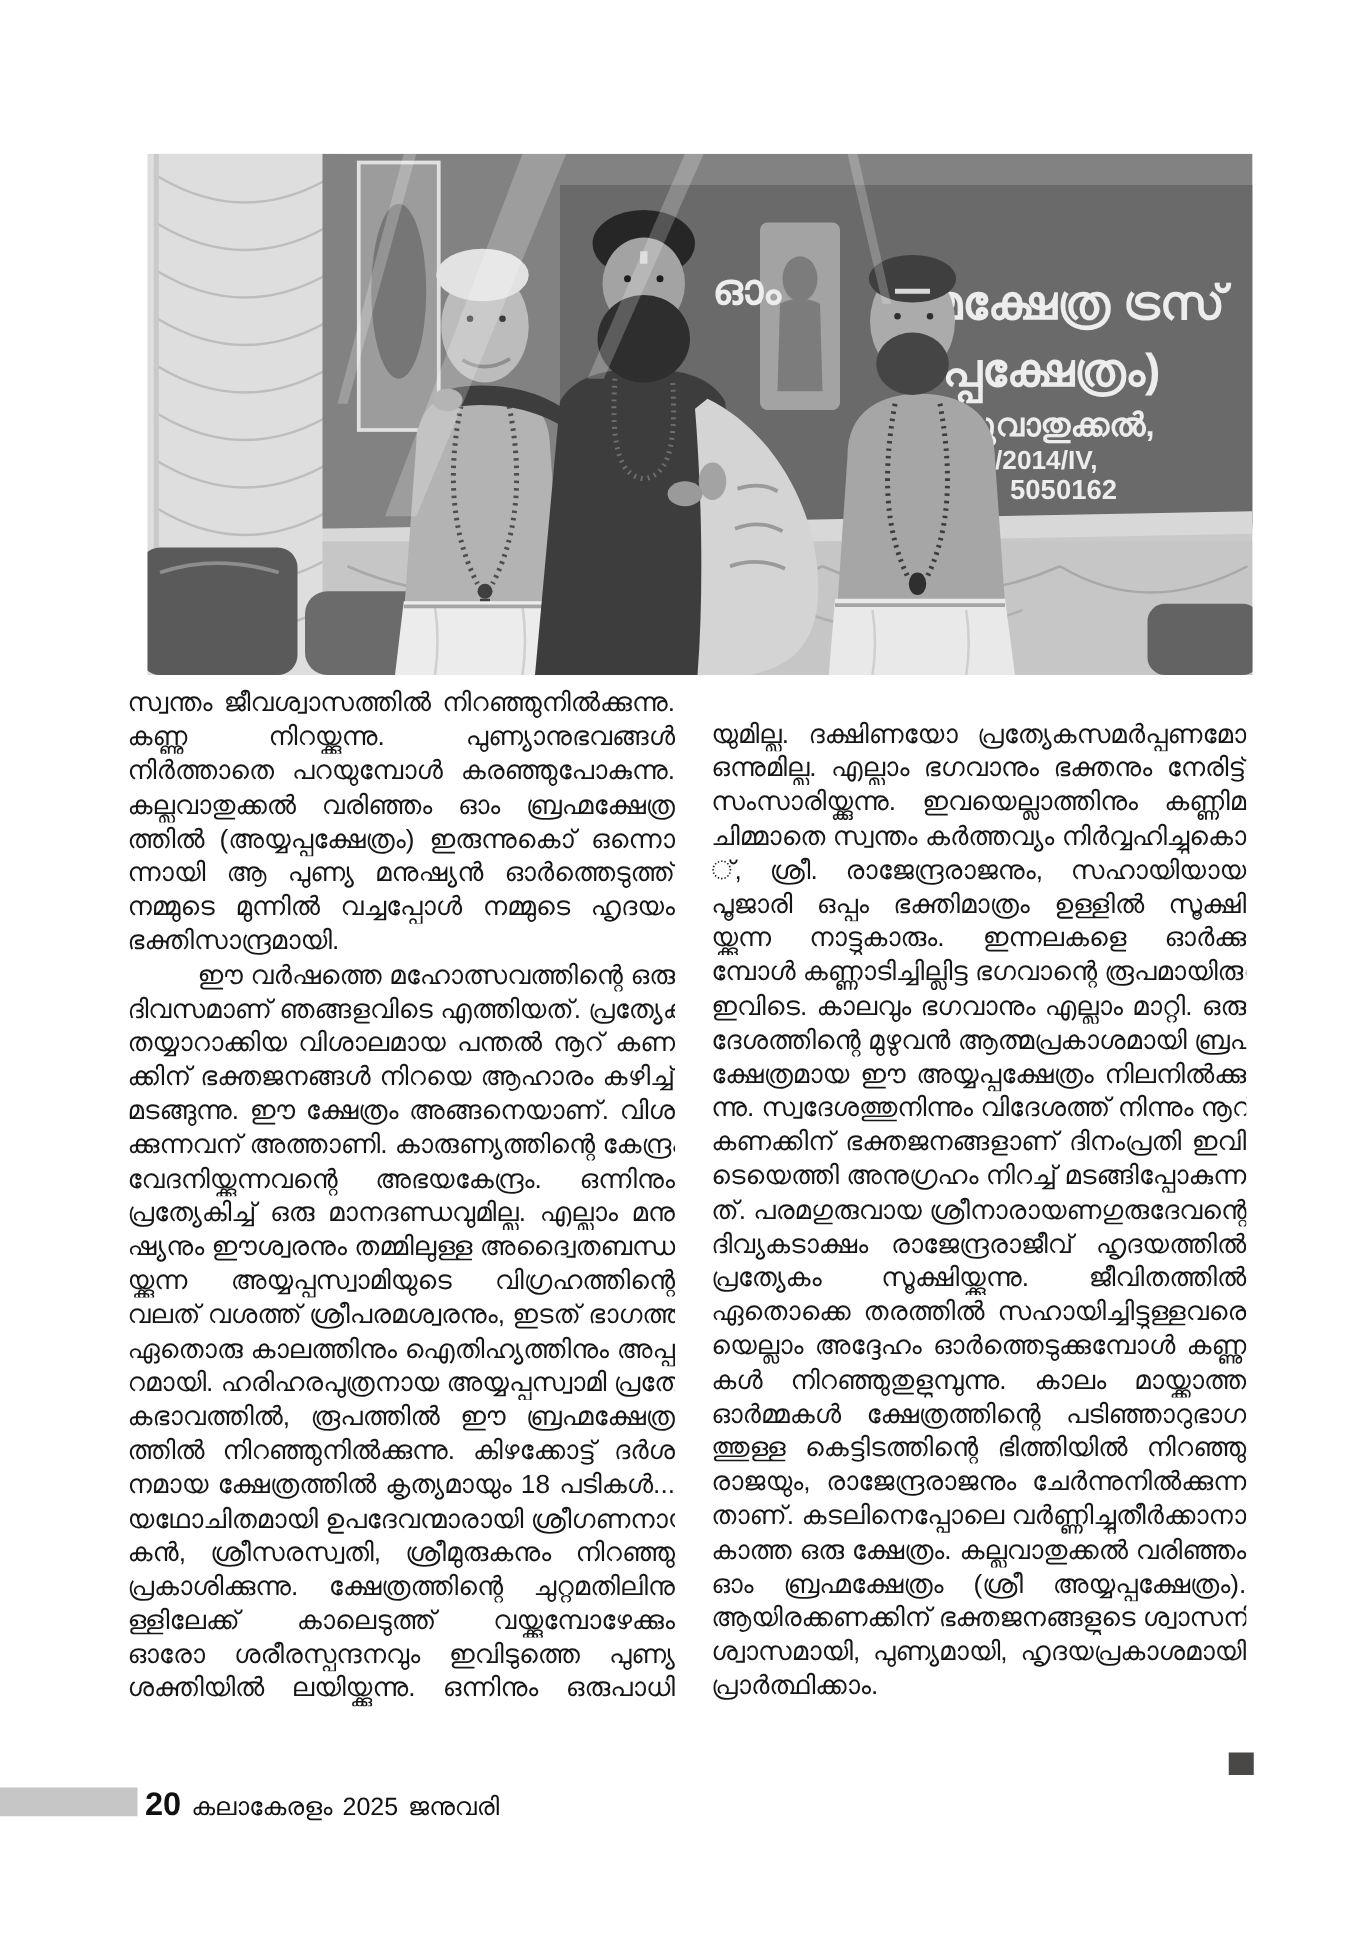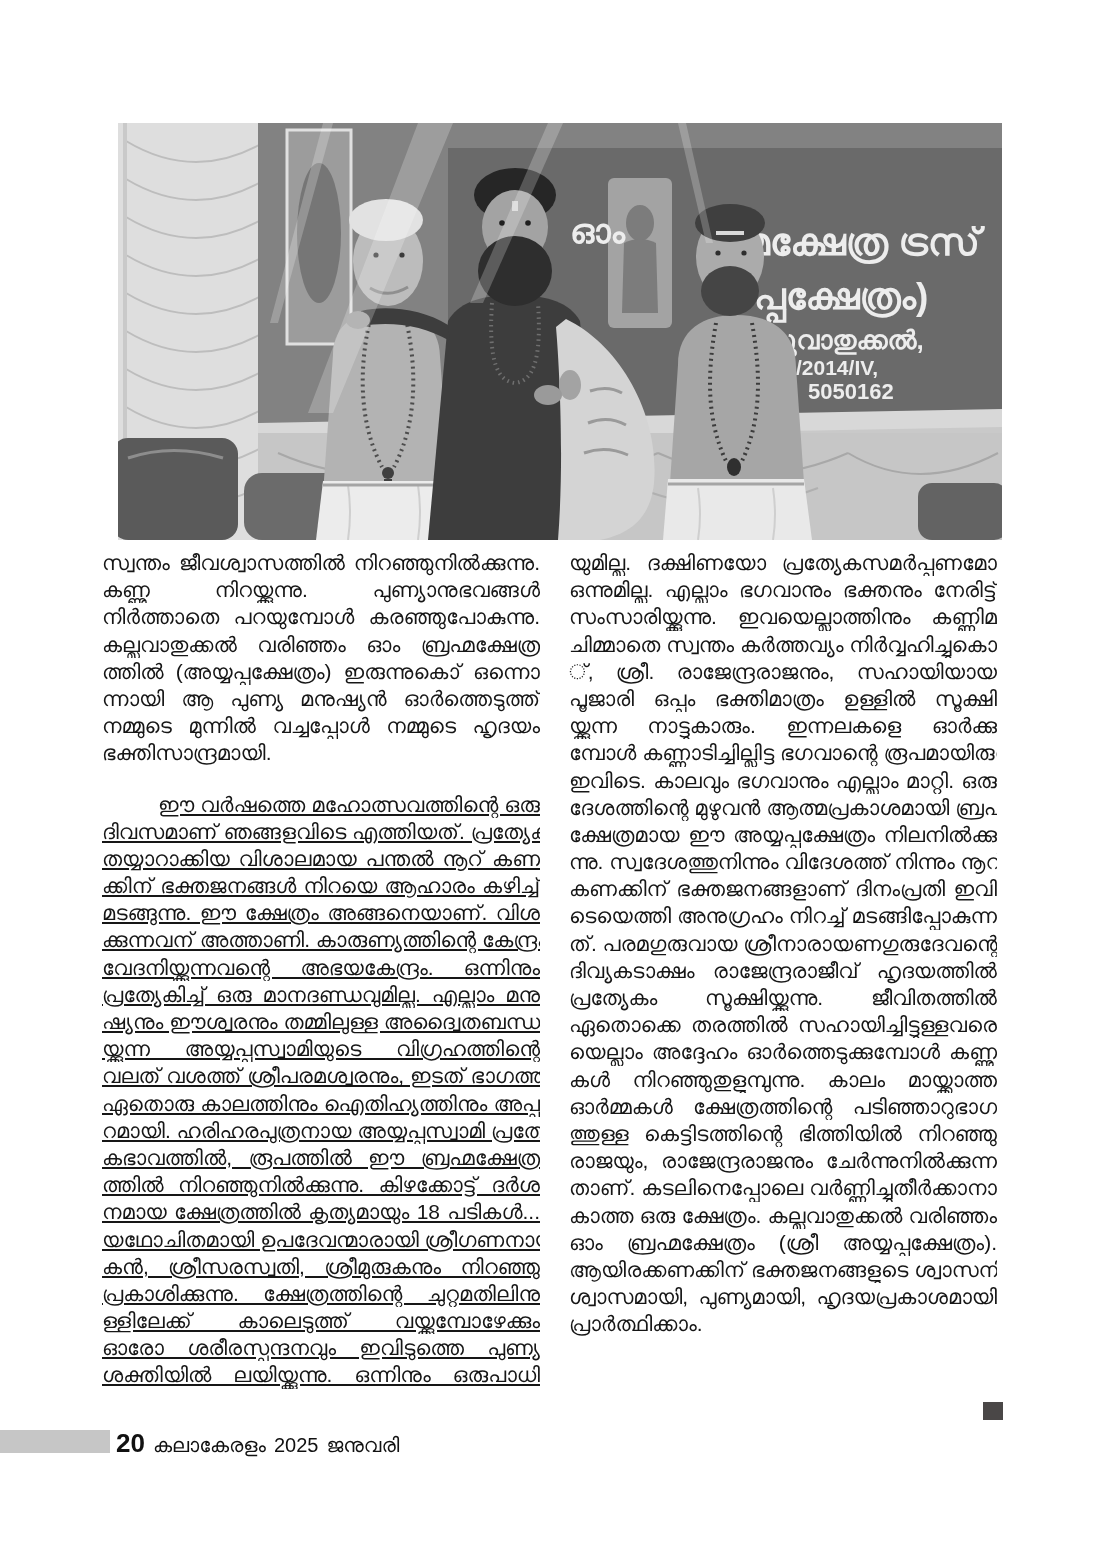--- a/index.html
+++ b/index.html
@@ -11,23 +11,23 @@
     color:#161616;
     overflow:hidden;
   }
   
   figure.photo{position:absolute;left:118px;top:123px;width:884px;height:417px;margin:0;}
   figure.photo svg{display:block;}
   .banner-text{font-family:"Liberation Sans",sans-serif;font-weight:bold;fill:#ededed;}
   
   .columns{position:absolute;left:102px;top:549px;width:896px;display:flex;}
   .col{width:438px;overflow:hidden;}
-  .col.right{width:428px;margin-left:29px;}
+  .col.right{width:428px;margin-left:29px;margin-top:25px;}
   .para{margin:0;}
-  .para + .para{margin-top:24px;text-decoration:underline;}
+  .para + .para{margin-top:0;}
   .jline{
     font-size:21px;
     line-height:27.2px;
     height:27.2px;
     white-space:nowrap;
     overflow:hidden;
     text-align:justify;
     text-align-last:justify;
   }
   .jline.endline{text-align-last:left;}

